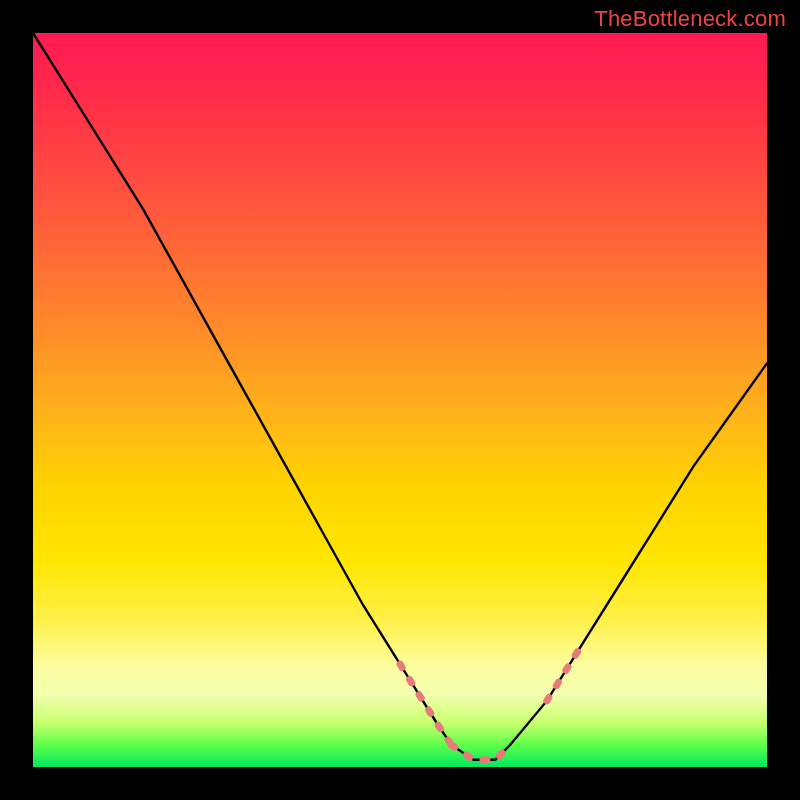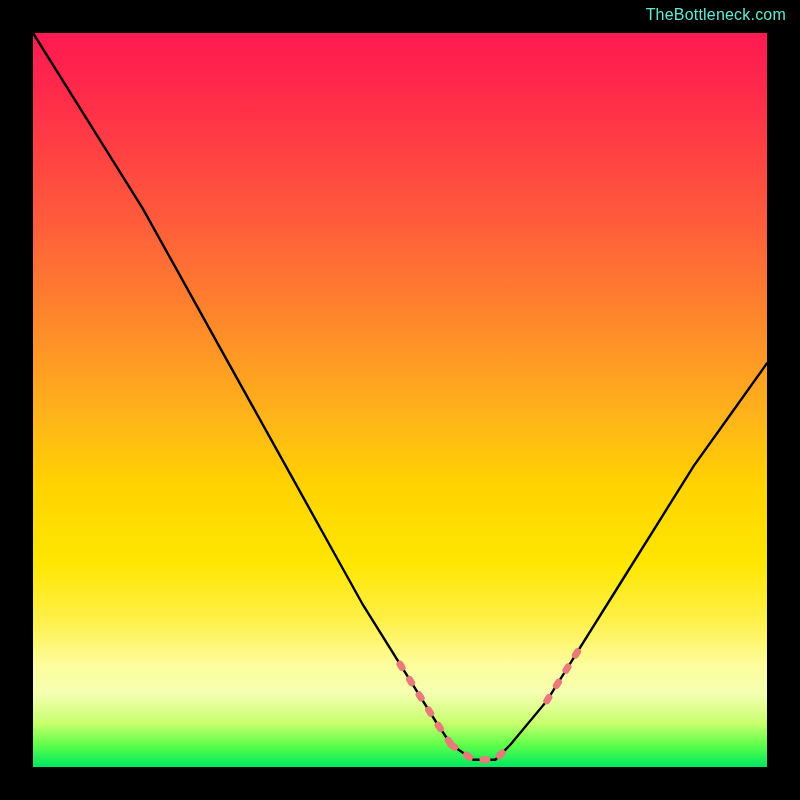--- a/index.html
+++ b/index.html
@@ -40,22 +40,22 @@
       #f4ffb0 90%,
       #c8ff6e 94%,
       #5eff4a 97%,
       #00e860 100%
     );
   }
   .watermark {
     position: absolute;
     top: 6px;
     right: 14px;
-    color: #5eead4;
-    font-size: 16px;
+    color: #ef4444;
+    font-size: 22px;
     letter-spacing: 0.2px;
     user-select: none;
   }
   svg.curve {
     position: absolute;
     left: 0;
     top: 0;
     width: 734px;
     height: 734px;
     overflow: visible;

